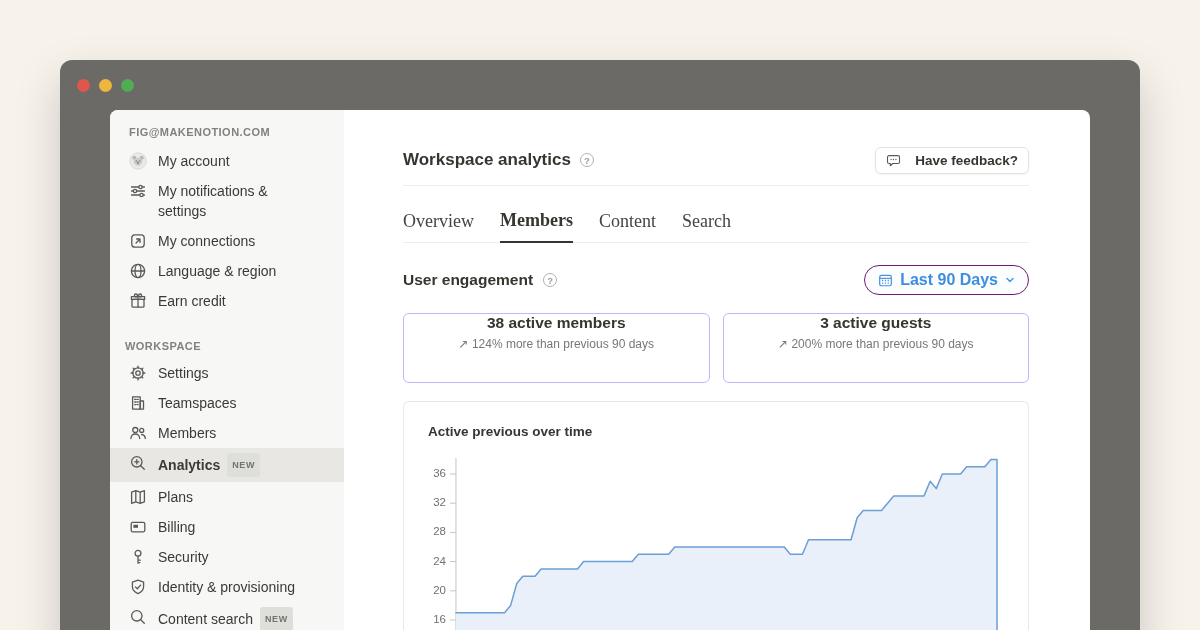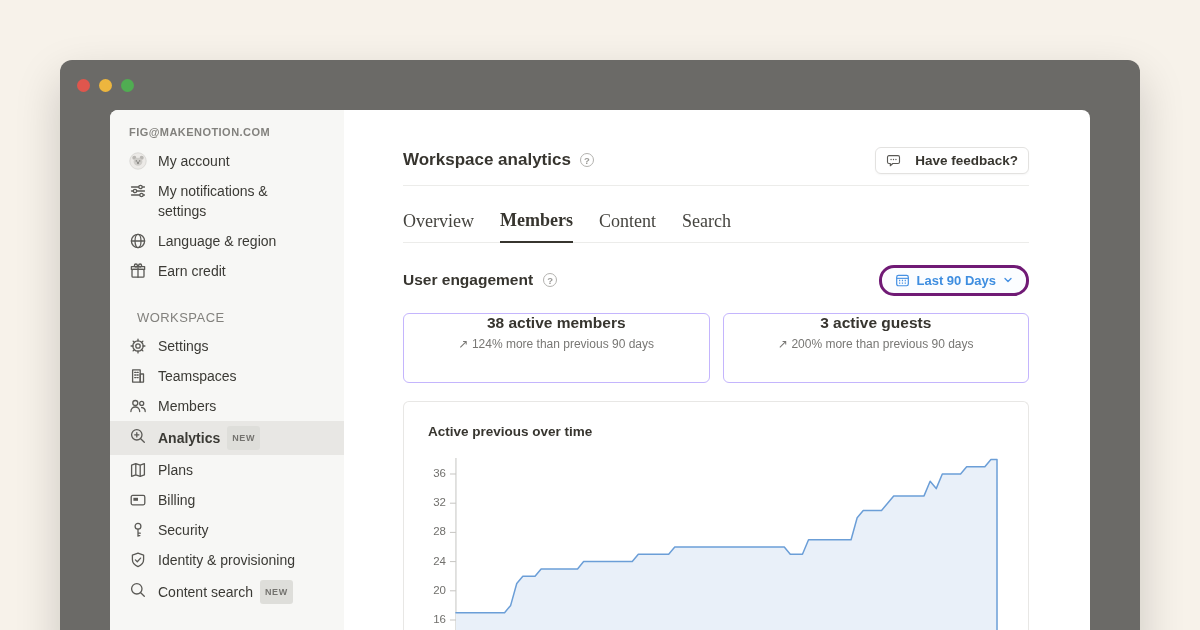--- a/index.html
+++ b/index.html
@@ -27,21 +27,21 @@
   
   .sidebar {
     width:234px; background:#f7f7f5; flex:none; padding:14px 0 0 0;
     font-size:14px;
   }
   .side-email {
     padding:2px 19px 8px 19px; font-size:11px; font-weight:600; letter-spacing:.45px;
     color:#82817d;
   }
   .side-section {
-    padding:4px 19px 6px 27px; margin-top:20px; font-size:13px; font-weight:400;
+    padding:4px 19px 6px 15px; margin-top:20px; font-size:11px; font-weight:700;
     letter-spacing:.45px; color:#82817d;
   }
   .side-item {
     display:flex; align-items:flex-start; gap:11px; padding:5px 10px 5px 19px;
     line-height:20px; color:#3b3a35; cursor:pointer;
   }
   .side-item .sicon { width:18px; height:18px; flex:none; margin-top:1px; display:flex; align-items:center; justify-content:center; }
   .side-item svg { width:18px; height:18px; display:block; }
   .side-item.selected { background:#e8e7e4; font-weight:700; }
   .st { fill:none; stroke:#5a5955; stroke-width:1.3; stroke-linecap:round; stroke-linejoin:round; }
@@ -70,22 +70,22 @@
   .tabs { display:flex; gap:26px; margin-top:24px; border-bottom:1px solid #ececea; }
   .tab {
     padding-bottom:10px; font-size:18px; color:#45443f; cursor:pointer; background:none; border:none;
     font-family:Liberation Serif, serif;
   }
   .tab.active { border-bottom:2px solid #37352f; margin-bottom:-1px; font-weight:600; color:#37352f; }
   .section-row { display:flex; align-items:center; justify-content:space-between; margin-top:22px; height:30px; }
   .section-title-group { display:flex; align-items:center; gap:10px; }
   h2 { font-size:15.5px; font-weight:700; color:#37352f; }
   .range-pill {
-    display:flex; align-items:center; gap:7px; border:3px solid #701a75; background:#fbfdff;
-    color:#3e8ee0; border-radius:15px; padding:5px 13px; font-size:13px; font-weight:600; cursor:pointer;
+    display:flex; align-items:center; gap:7px; border:1px solid #701a75; background:#fbfdff;
+    color:#3e8ee0; border-radius:15px; padding:5px 13px; font-size:16px; font-weight:600; cursor:pointer;
     font-family:"Liberation Sans","DejaVu Sans",sans-serif;
   }
   .range-pill svg { display:block; }
   .cards { display:flex; gap:13px; margin-top:18px; }
   .stat-card {
     flex:1; border:1px solid #c4b5fd; border-radius:6px; background:#fff; height:70px;
     display:flex; flex-direction:column; align-items:center; justify-content:flex-start; gap:5px;
   }
   .stat-value { font-size:15.5px; font-weight:700; color:#37352f; }
   .stat-change { font-size:12px; color:#787774; }
@@ -130,20 +130,29 @@
           <svg viewBox="0 0 18 18" class="st">
               <path d="M2.5 5h13M2.5 9h13M2.5 13h13"></path>
               <circle cx="11.5" cy="5" r="1.7" fill="#f7f7f5"></circle>
               <circle cx="6" cy="9" r="1.7" fill="#f7f7f5"></circle>
               <circle cx="12.5" cy="13" r="1.7" fill="#f7f7f5"></circle>
             </svg>
         </span>
         <span>My notifications &amp; settings</span>
       </div>
 
+      <div class="side-item">
+        <span class="sicon">
+          <svg viewBox="0 0 18 18" class="st">
+              <rect x="2.8" y="2.8" width="12.4" height="12.4" rx="3"></rect>
+              <path d="M7 11l4-4M7.6 7H11v3.4"></path>
+            </svg>
+        </span>
+        <span>My connections</span>
+      </div>
 
       <div class="side-item">
         <span class="sicon">
           <svg viewBox="0 0 18 18" class="st">
               <circle cx="9" cy="9" r="6.6"></circle>
               <ellipse cx="9" cy="9" rx="3" ry="6.6"></ellipse>
               <path d="M2.4 9h13.2"></path>
             </svg>
         </span>
         <span>Language &amp; region</span>

